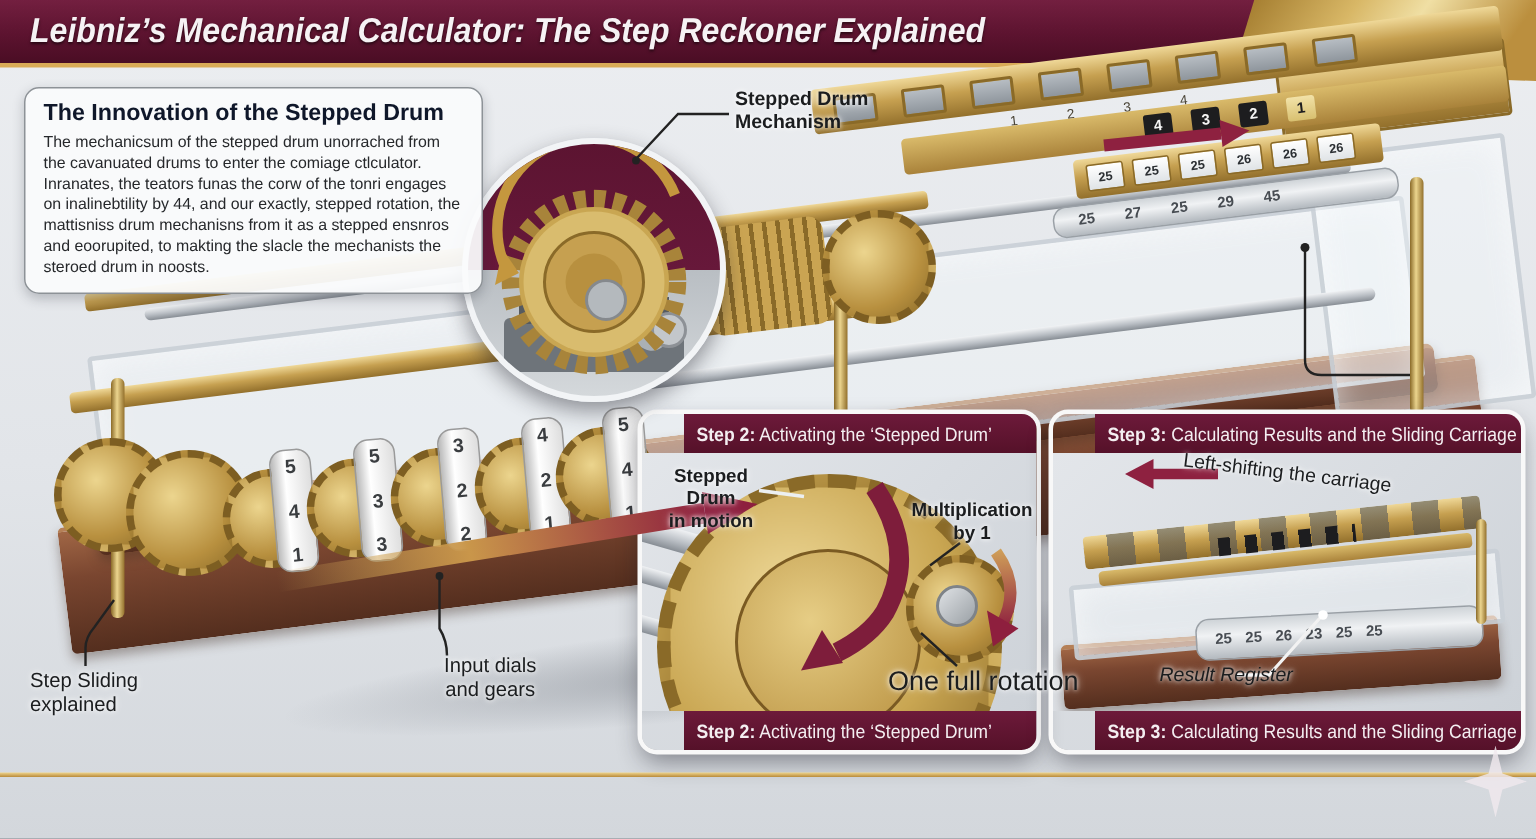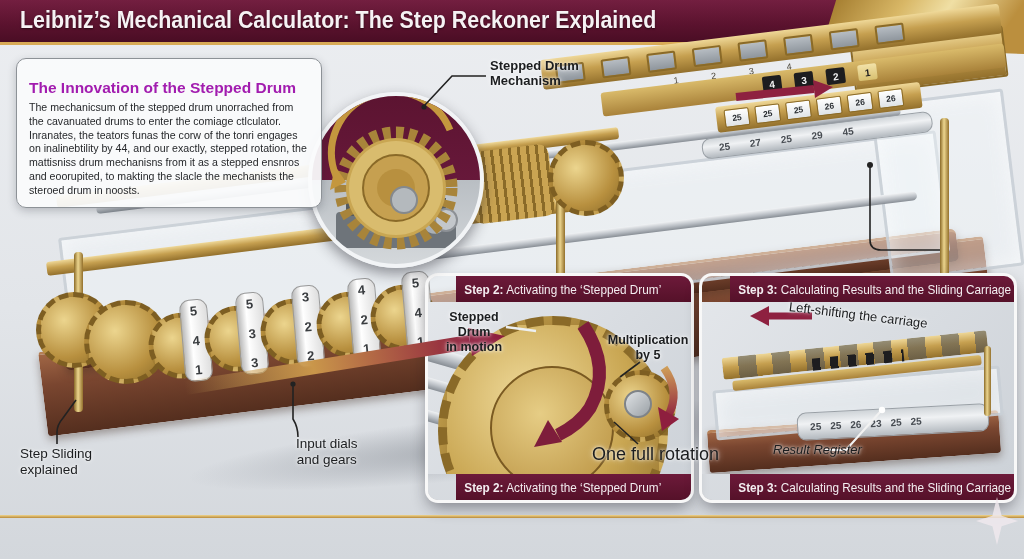--- a/index.html
+++ b/index.html
@@ -3,21 +3,21 @@
 <meta charset="utf-8">
 <style>
   html,body{margin:0;padding:0;background:#9aa0a6;}
   #stage{position:relative;width:1024px;height:559px;overflow:hidden;
          font-family:"Liberation Sans",sans-serif;
          background:linear-gradient(180deg,#eceef1 0%,#e2e5e9 55%,#d3d7dc 100%);}
   .abs{position:absolute;}
   
   .topbar{left:0;top:0;width:100%;height:42px;z-index:6;
           background:linear-gradient(180deg,#77224302,#0000) ,linear-gradient(180deg,#731f40 0%,#5c132f 55%,#4a0d24 100%);
-          border-bottom:3px solid #d9ab57;}
+          border-bottom:3px solid #d9ab57;font-style:italic;}
   .goldwedge{left:822px;top:0;width:202px;height:54px;z-index:7;
              background:linear-gradient(125deg,#9c7427 0%,#d8b766 35%,#f0dfa4 55%,#bb8f3e 85%);
              clip-path:polygon(7% 0,100% 0,100% 100%,0 86%);}
   .bar-title{color:#f6f2f4;font-weight:bold;white-space:pre;
              text-shadow:0 1px 2px rgba(0,0,0,.55);
              transform:scaleX(.93);transform-origin:0 50%;display:inline-block;}
   .topbar .bar-title{font-size:23px;margin:7px 0 0 20px;}
   .goldline{left:0;top:515px;width:100%;height:3px;z-index:52;
             background:linear-gradient(180deg,#efd58e,#b98a3a);}
   .botbar{left:0;top:518px;width:100%;height:41px;z-index:51;
@@ -57,21 +57,21 @@
   .regstrip span{font-size:10px;font-weight:bold;color:#474c52;}
   
   .label{position:absolute;z-index:45;color:#1b1d1f;font-size:13px;line-height:1.18;
          white-space:pre-line;text-shadow:0 0 3px rgba(255,255,255,.9),0 0 6px rgba(255,255,255,.7);}
   .label.bold{font-weight:bold;}
   .label.center{text-align:center;}
   
   .infobox{left:16px;top:58px;width:280px;z-index:44;background:rgba(250,251,252,.94);
            border:1.6px solid #8d9297;border-radius:10px;padding:8px 12px 10px 12px;
            box-shadow:0 3px 8px rgba(40,45,55,.25);}
-  .infobox h1{margin:12px 0 4px 0;font-size:15.5px;color:#a21caf;}
+  .infobox h1{margin:0 0 4px 0;font-size:15.5px;color:#0f172a;}
   .infobox p{margin:0;font-size:10.6px;line-height:1.3;color:#26282b;}
   
   .inset{left:308px;top:92px;width:168px;height:168px;border-radius:50%;z-index:30;
          border:4px solid #f2f4f6;overflow:hidden;box-shadow:0 6px 14px rgba(30,30,40,.45);
          background:linear-gradient(180deg,#5c1431 0%,#67183a 50%,#b9bec3 50%,#d4d8db 100%);}
   
   .panel{position:absolute;z-index:25;border-radius:10px;overflow:hidden;display:flex;flex-direction:column;
          box-shadow:0 0 0 3px #f8f8f8,0 7px 16px rgba(20,20,30,.45);}
   .panel-head,.panel-foot{height:26px;flex:0 0 26px;display:flex;align-items:center;
          background:linear-gradient(180deg,#6d1a3a,#551129);margin-left:28px;}
@@ -302,21 +302,21 @@
   <div class="label bold" style="left:490px;top:58px;">Stepped Drum
 Mechanism</div>
   <div class="label" style="left:20px;top:446px;font-size:13.5px;">Step Sliding
 explained</div>
   <div class="label center" style="left:296px;top:436px;font-size:13.5px;">Input dials
 and gears</div>
 
   <div class="label bold center" style="left:440px;top:310px;width:68px;font-size:12.5px;">Stepped Drum
 in motion</div>
   <div class="label bold center" style="left:606px;top:333px;width:84px;font-size:12.5px;">Multiplication
-by 5</div>
+by 1</div>
   <div class="label" style="left:592px;top:444px;font-size:18px;">One full rotation</div>
 
   <div class="label" style="left:790px;top:299px;transform:rotate(7deg);transform-origin:0 0;">Left-shifting the carriage</div>
   <div class="label" style="left:773px;top:442px;font-style:italic;">Result Register</div>
 
   <div class="abs topbar">
     <span class="bar-title">Leibniz’s Mechanical Calculator: The Step Reckoner Explained</span>
   </div>
   <div class="abs goldline"></div>
   <div class="abs sparkle"></div>

